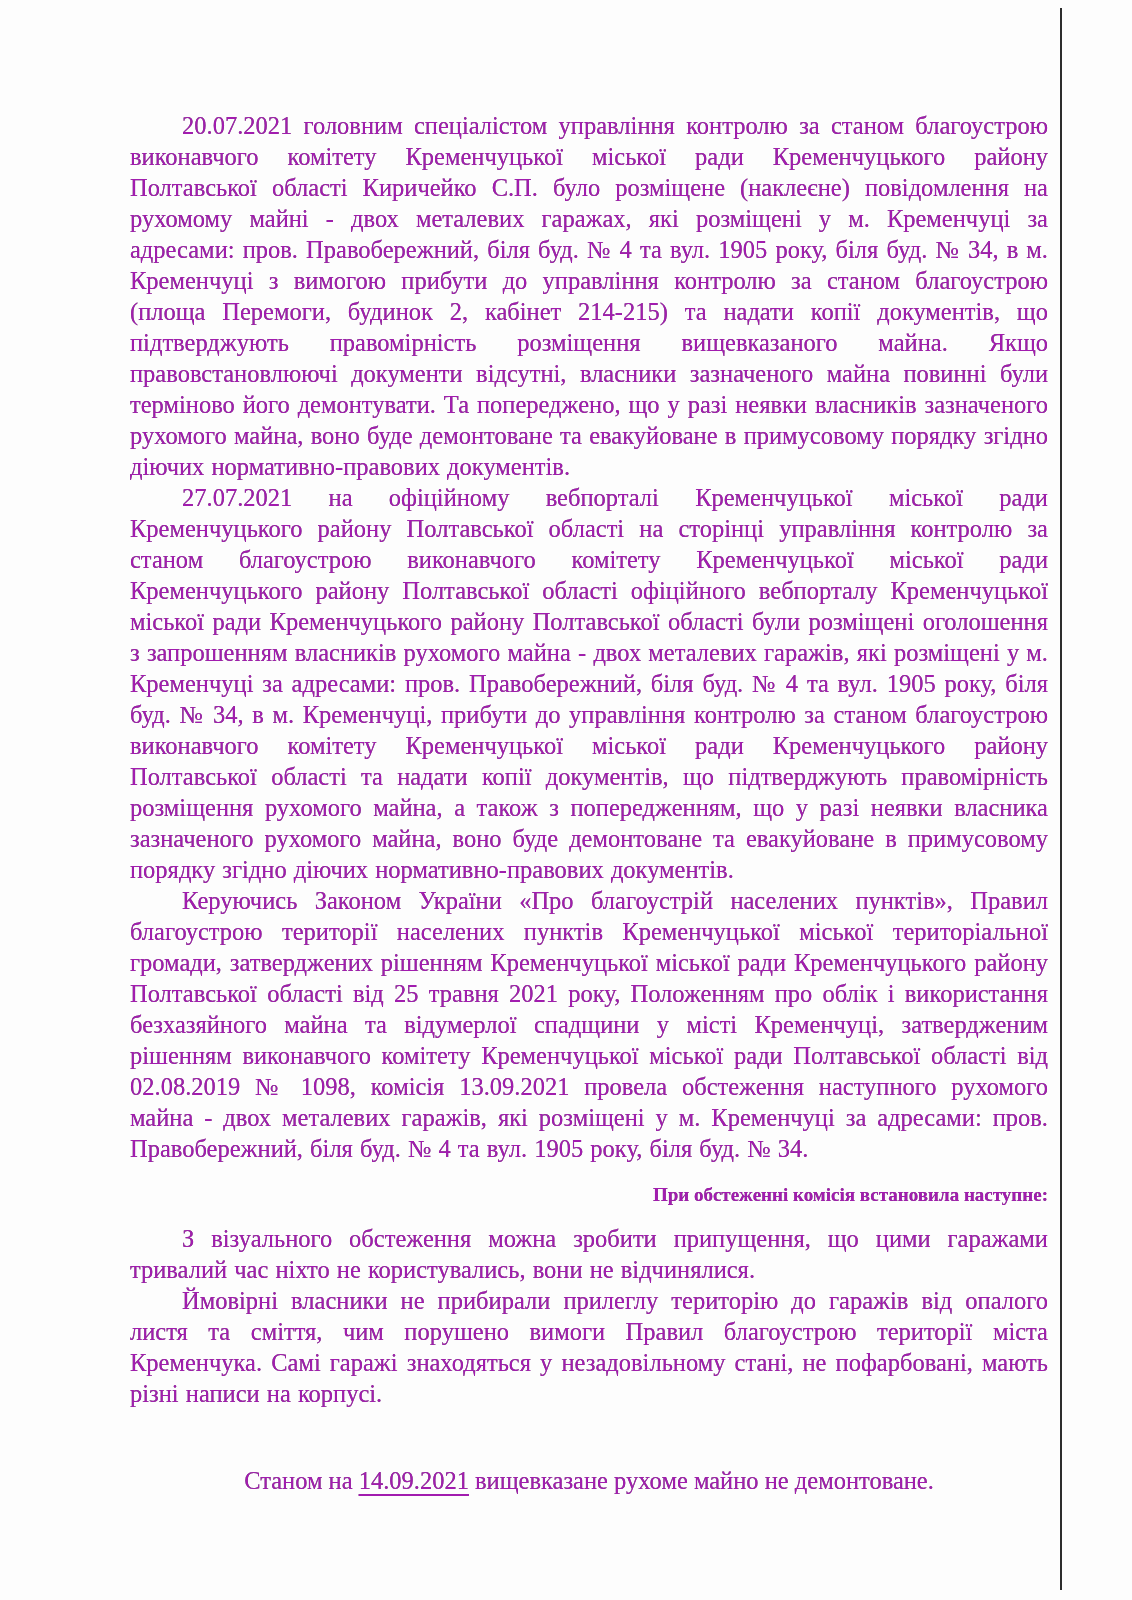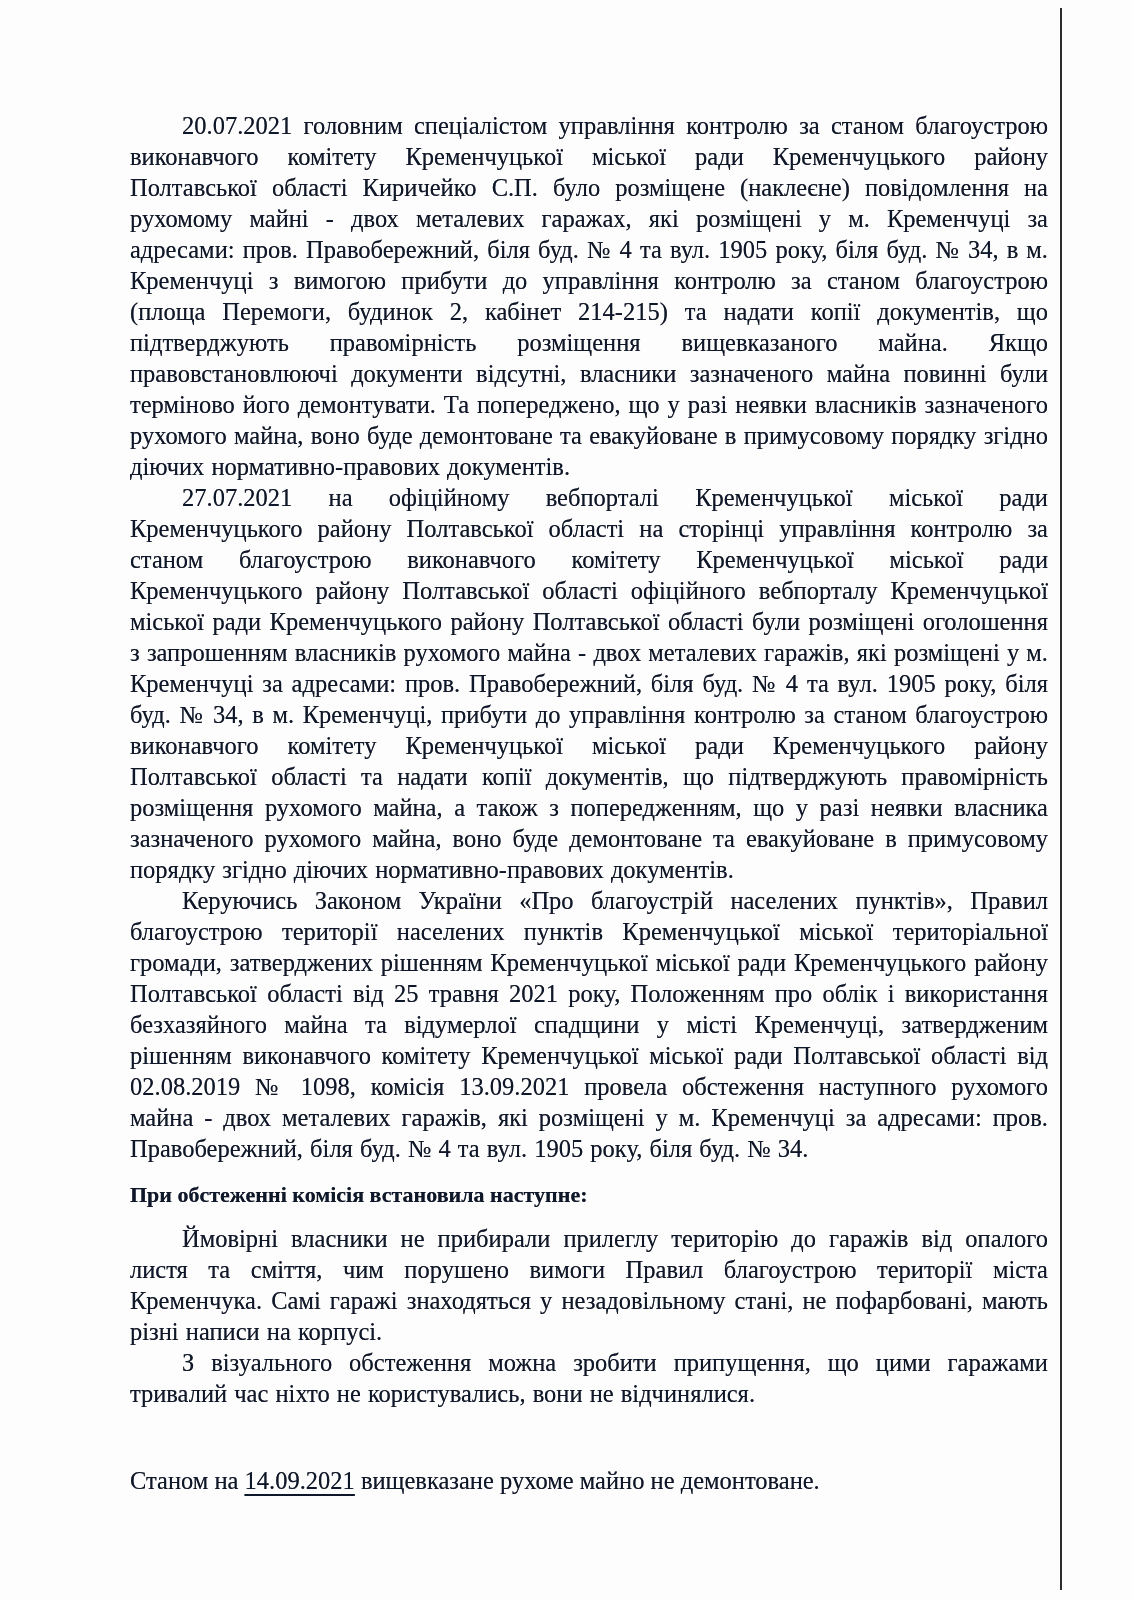--- a/index.html
+++ b/index.html
@@ -7,51 +7,51 @@
     padding: 0;
     background: #ffffff;
   }
   .page {
     position: relative;
     width: 1132px;
     height: 1600px;
     background: #fdfdfd;
     overflow: hidden;
     font-family: "Liberation Serif", serif;
-    color: #0f172a;
+    color: #a21caf;
   }
   .content {
     position: absolute;
     left: 130px;
     top: 110px;
     width: 918px;
     text-shadow: 0 0 0.5px rgba(25,25,25,0.65);
   }
   .para {
     margin: 0;
     font-size: 24.5px;
     line-height: 31px;
     text-align: justify;
     text-indent: 52px;
     word-spacing: 1px;
   }
   .heading {
     margin: 15px 0 13px 0;
-    font-size: 22px;
+    font-size: 19px;
     line-height: 31px;
     font-weight: bold;
     text-indent: 0;
-    text-align: left;
+    text-align: right;
   }
   .status {
     margin: 56px 0 0 0;
     font-size: 24.5px;
     line-height: 31px;
     text-indent: 0;
-    text-align: left;
+    text-align: center;
   }
   .underline {
     text-decoration: underline;
     text-underline-offset: 5px;
   }
   .scan-line {
     position: absolute;
     left: 1060px;
     top: 8px;
     width: 2px;
@@ -62,17 +62,17 @@
 </head>
 <body>
 
 <div class="page">
   <div class="scan-line"></div>
   <div class="content">
     <p class="para">20.07.2021 головним спеціалістом управління контролю за станом благоустрою виконавчого комітету Кременчуцької міської ради Кременчуцького району Полтавської області Киричейко С.П. було розміщене (наклеєне) повідомлення на рухомому майні - двох металевих гаражах, які розміщені у м. Кременчуці за адресами: пров. Правобережний, біля буд. № 4 та вул. 1905 року, біля буд. № 34, в м. Кременчуці з вимогою прибути до управління контролю за станом благоустрою (площа Перемоги, будинок 2, кабінет 214-215) та надати копії документів, що підтверджують правомірність розміщення вищевказаного майна. Якщо правовстановлюючі документи відсутні, власники зазначеного майна повинні були терміново його демонтувати. Та попереджено, що у разі неявки власників зазначеного рухомого майна, воно буде демонтоване та евакуйоване в примусовому порядку згідно діючих нормативно-правових документів.</p>
     <p class="para">27.07.2021 на офіційному вебпорталі Кременчуцької міської ради Кременчуцького району Полтавської області на сторінці управління контролю за станом благоустрою виконавчого комітету Кременчуцької міської ради Кременчуцького району Полтавської області офіційного вебпорталу Кременчуцької міської ради Кременчуцького району Полтавської області були розміщені оголошення з запрошенням власників рухомого майна - двох металевих гаражів, які розміщені у м. Кременчуці за адресами: пров. Правобережний, біля буд. № 4 та вул. 1905 року, біля буд. № 34, в м. Кременчуці, прибути до управління контролю за станом благоустрою виконавчого комітету Кременчуцької міської ради Кременчуцького району Полтавської області та надати копії документів, що підтверджують правомірність розміщення рухомого майна, а також з попередженням, що у разі неявки власника зазначеного рухомого майна, воно буде демонтоване та евакуйоване в примусовому порядку згідно діючих нормативно-правових документів.</p>
     <p class="para">Керуючись Законом України «Про благоустрій населених пунктів», Правил благоустрою території населених пунктів Кременчуцької міської територіальної громади, затверджених рішенням Кременчуцької міської ради Кременчуцького району Полтавської області від 25 травня 2021 року, Положенням про облік і використання безхазяйного майна та відумерлої спадщини у місті Кременчуці, затвердженим рішенням виконавчого комітету Кременчуцької міської ради Полтавської області від 02.08.2019 № 1098, комісія 13.09.2021 провела обстеження наступного рухомого майна - двох металевих гаражів, які розміщені у м. Кременчуці за адресами: пров. Правобережний, біля буд. № 4 та вул. 1905 року, біля буд. № 34.</p>
     <p class="heading">При обстеженні комісія встановила наступне:</p>
+    <p class="para">З візуального обстеження можна зробити припущення, що цими гаражами тривалий час ніхто не користувались, вони не відчинялися.</p>
     <p class="para">Ймовірні власники не прибирали прилеглу територію до гаражів від опалого листя та сміття, чим порушено вимоги Правил благоустрою території міста Кременчука. Самі гаражі знаходяться у незадовільному стані, не пофарбовані, мають різні написи на корпусі.</p>
-    <p class="para">З візуального обстеження можна зробити припущення, що цими гаражами тривалий час ніхто не користувались, вони не відчинялися.</p>
     <p class="status"><span>Станом на </span><span class="underline">14.09.2021</span><span> вищевказане рухоме майно не демонтоване.</span></p>
   </div>
 </div>
 
 </body></html>

